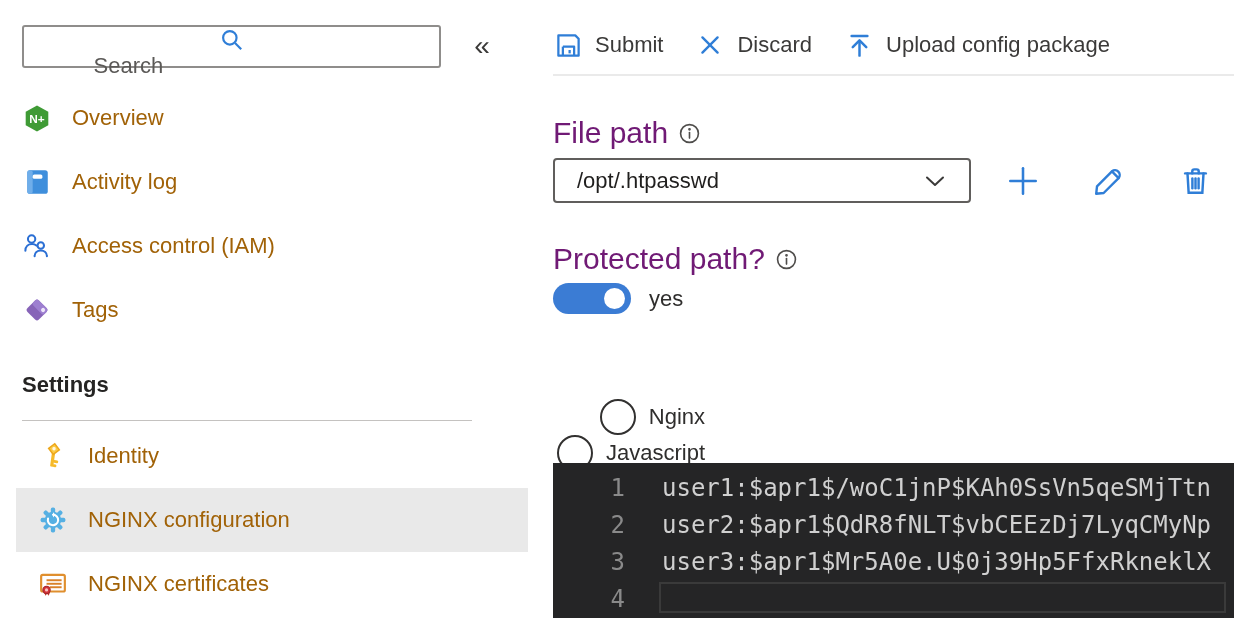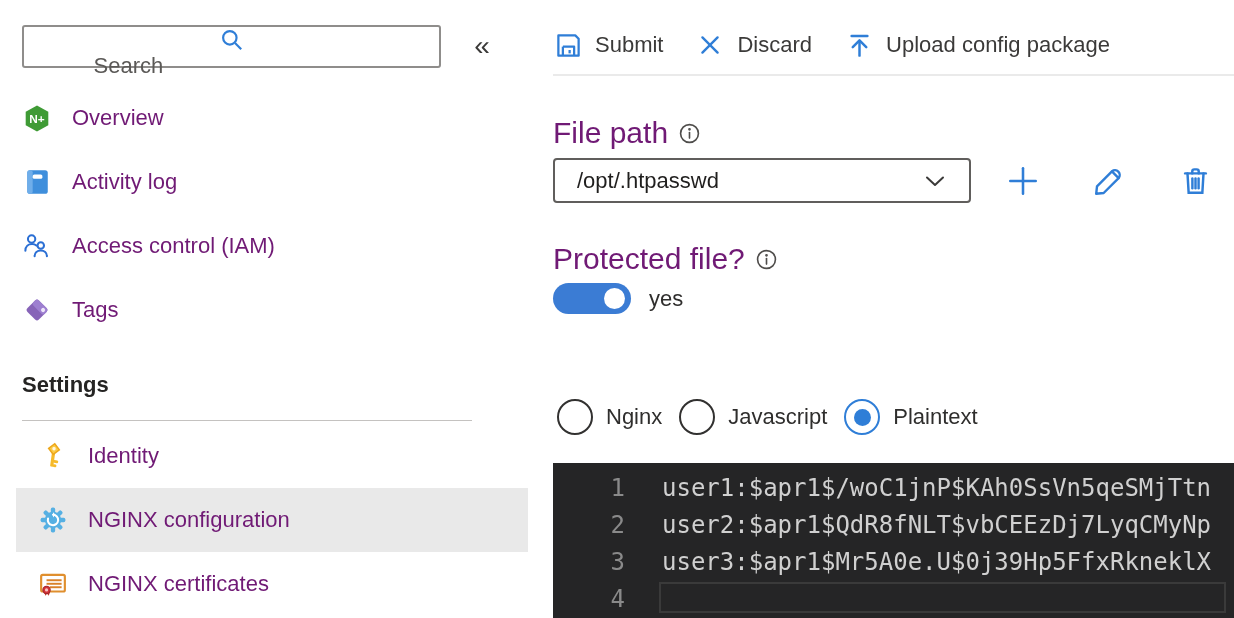--- a/index.html
+++ b/index.html
@@ -15,21 +15,21 @@
     font-family:"Liberation Sans", sans-serif; color:#323130; background:transparent; }
   .search-box input::placeholder { color:#5b5957; }
   .collapse-btn { position:absolute; left:464px; top:28px; width:36px; height:36px;
     font-size:28px; color:#3b3a39; display:flex; align-items:center; justify-content:center; cursor:pointer; }
 
   .nav { position:absolute; left:0; top:86px; width:512px; }
   .nav2 { position:absolute; left:16px; top:424px; width:512px; }
   .nav-item { height:64px; display:flex; align-items:center; padding-left:22px; cursor:pointer; }
   .nav-item.selected { background:#e9e9e9; }
   .nav-item .ic { width:30px; height:30px; display:flex; align-items:center; justify-content:center; flex:none; }
-  .nav-item .lbl { margin-left:20px; font-size:22px; color:#701a75; white-space:nowrap; }
+  .nav-item .lbl { margin-left:20px; font-size:22px; color:#a16207; white-space:nowrap; }
 
   .settings-header { position:absolute; left:22px; top:372px; font-size:22px; font-weight:bold; color:#252423; }
   .settings-divider { position:absolute; left:22px; top:420px; width:450px; height:1px; background:#c4c2c0; }
 
   
   .main { position:absolute; left:553px; top:0; width:681px; height:618px; }
 
   .toolbar { position:absolute; left:0; top:26px; height:38px; display:flex; align-items:center; }
   .tb-btn { display:flex; align-items:center; margin-right:32px; cursor:pointer; }
   .tb-btn .ic { width:30px; height:30px; display:flex; align-items:center; justify-content:center; }
@@ -46,21 +46,21 @@
 
   .file-actions { position:absolute; left:452px; top:158px; height:45px; display:flex; align-items:center; }
   .fa-btn { width:36px; height:36px; display:flex; align-items:center; justify-content:center; cursor:pointer; }
   .fa-btn + .fa-btn { margin-left:50px; }
 
   .toggle-row { position:absolute; left:0; top:283px; display:flex; align-items:center; }
   .toggle { position:relative; width:78px; height:31px; border-radius:16px; background:#3b7cd4; cursor:pointer; }
   .toggle .knob { position:absolute; left:51px; top:5px; width:21px; height:21px; border-radius:50%; background:#fff; }
   .toggle-row .lbl { margin-left:18px; font-size:22px; color:#2f2e2d; }
 
-  .radio-row { position:absolute; left:4px; top:399px; height:42px; display:flex; align-items:flex-start; }
+  .radio-row { position:absolute; left:4px; top:399px; height:42px; display:flex; align-items:flex-end;flex-direction:column; }
   .radio-opt { display:flex; align-items:center; margin-right:17px; cursor:pointer; }
   .radio-circle { width:36px; height:36px; border-radius:50%; border:2.5px solid #323130; background:#fff;
     display:flex; align-items:center; justify-content:center; flex:none; }
   .radio-opt.selected .radio-circle { border-color:#2f7ed7; }
   .radio-dot { width:17px; height:17px; border-radius:50%; background:transparent; }
   .radio-opt.selected .radio-dot { background:#2f7ed7; }
   .radio-opt .lbl { margin-left:13px; font-size:22px; color:#2f2e2d; white-space:nowrap; }
 
   .editor { position:absolute; left:0; top:463px; width:681px; height:155px; background:#252526;
     font-family:"DejaVu Sans Mono", monospace; font-size:24px; padding-top:6px; overflow:hidden; }
@@ -268,21 +268,21 @@
           <line x1="4" y1="6.5" x2="20" y2="6.5"></line>
           <path d="M5.8 6.5 l.9 15 h10.6 l.9-15"></path>
           <line x1="9.6" y1="10.5" x2="9.6" y2="18"></line>
           <line x1="12" y1="10.5" x2="12" y2="18"></line>
           <line x1="14.4" y1="10.5" x2="14.4" y2="18"></line>
         </svg>
       </span>
     </div>
 
     <div class="field-label" style="top:242px; left:0;">
-      <span>Protected file?</span>
+      <span>Protected path?</span>
       <span class="info">
         <svg width="23" height="23" viewBox="0 0 24 24" fill="none" stroke="#4f4d4b" stroke-width="1.7" stroke-linecap="round">
           <circle cx="12" cy="12" r="9.3"></circle>
           <line x1="12" y1="11" x2="12" y2="16.8"></line>
           <circle cx="12" cy="7.6" r="0.6" fill="#4f4d4b"></circle>
         </svg>
       </span>
     </div>
 
     <div class="toggle-row">

